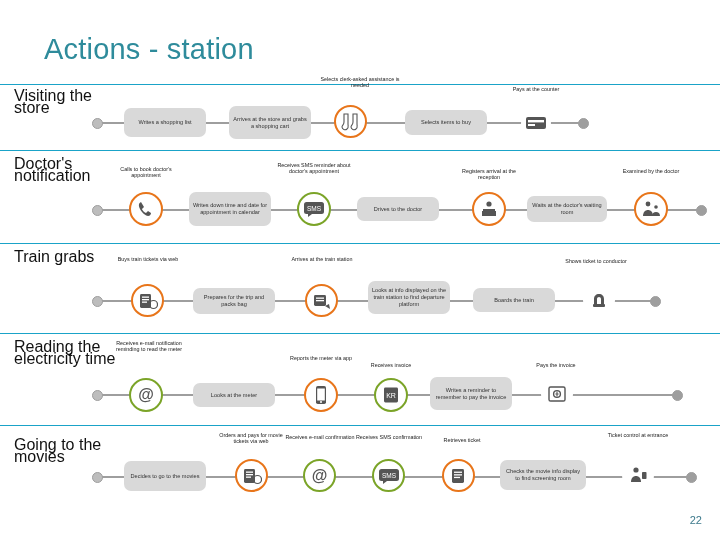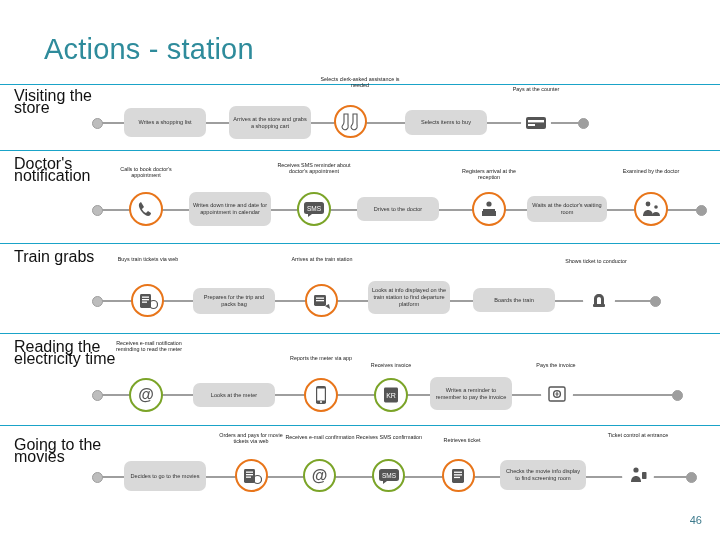--- a/index.html
+++ b/index.html
@@ -343,14 +343,14 @@
 <div class="node ring-none" style="left:622px;top:459px;width:32px;height:32px;">
   <span class="glyph">
     <svg width="20" height="18" viewBox="0 0 20 18">
         <circle cx="8" cy="4" r="2.6" fill="#555"></circle>
         <path d="M3 16c0-4 2.3-6 5-6s5 2 5 6z" fill="#555"></path>
         <rect x="14" y="6" width="4.5" height="7" rx="0.8" fill="#555"></rect>
       </svg>
   </span>
 </div>
 
-<div class="pagenum">46</div>
+<div class="pagenum">22</div>
 <div class="footerbar"></div>
 
 </body></html>

